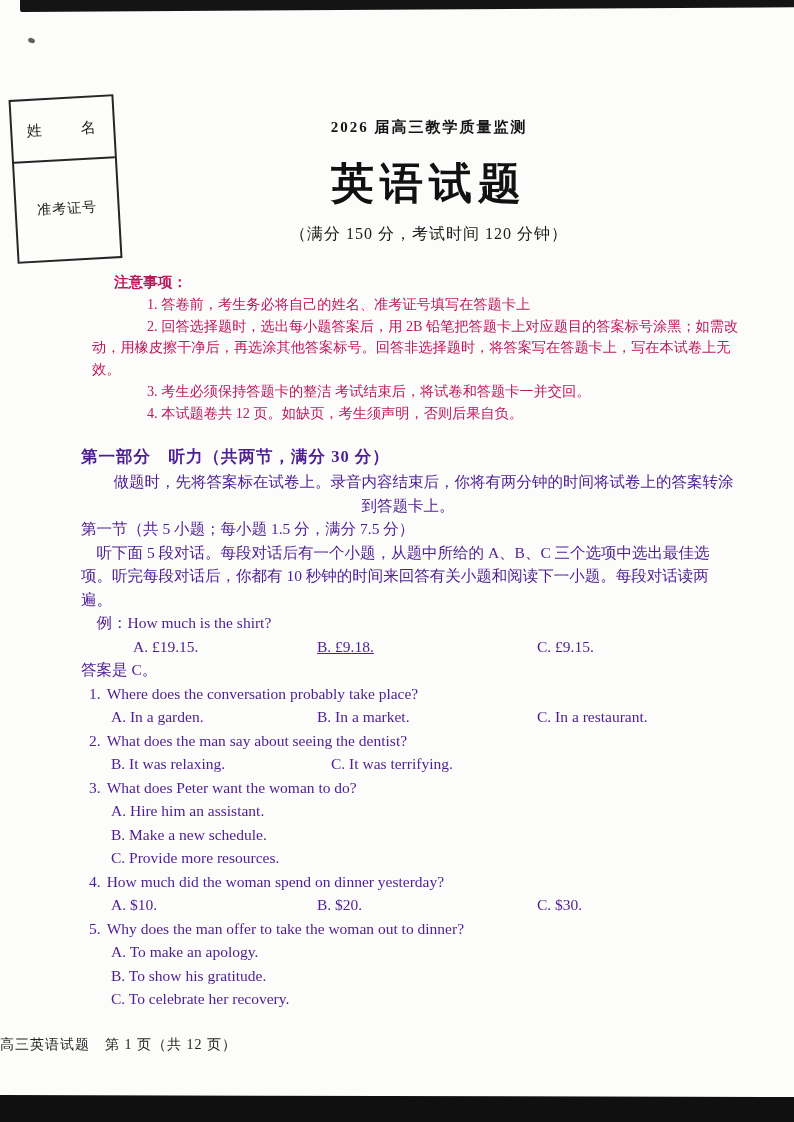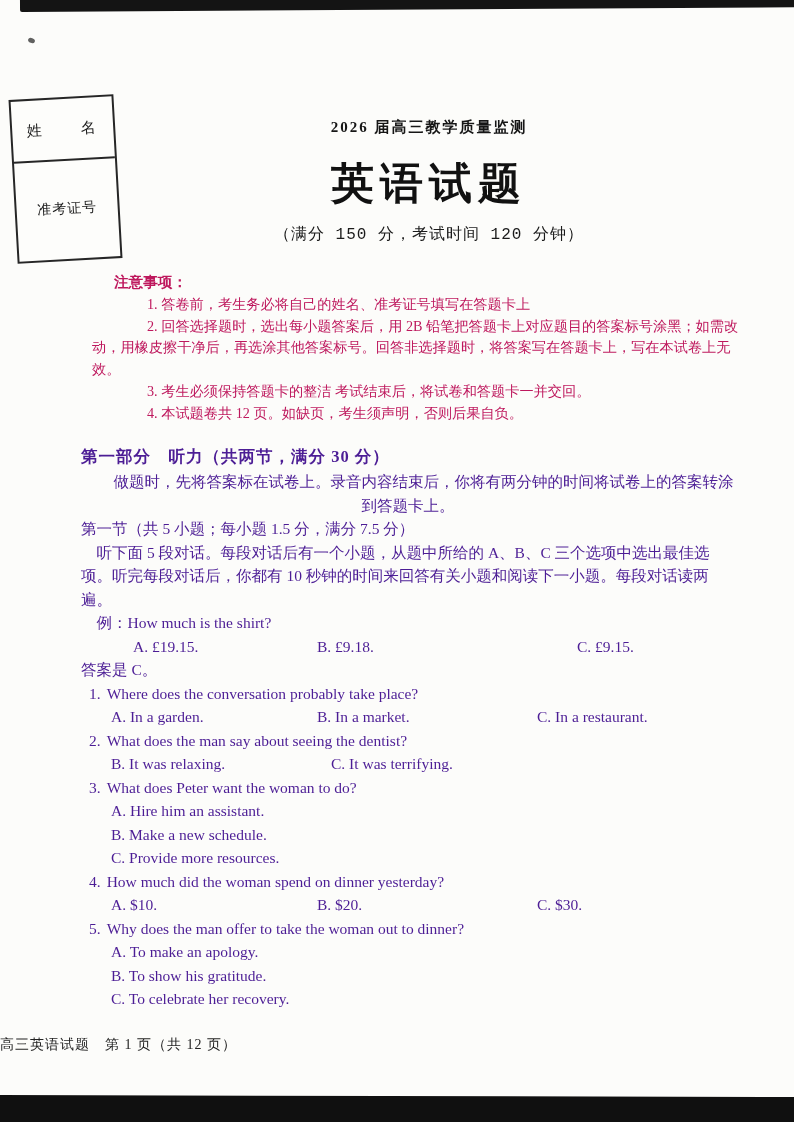--- a/index.html
+++ b/index.html
@@ -47,21 +47,21 @@
   .exam-title{
     position:absolute;top:118px;left:0;width:100%;
     font-size:15px;font-weight:bold;letter-spacing:2px;color:#161616;
   }
   .subject-title{
     position:absolute;top:155px;left:0;width:100%;
     font-size:43px;font-weight:bold;letter-spacing:6px;color:#111;
   }
   .score-meta{
     position:absolute;top:224px;left:0;width:100%;
-    font-size:16px;letter-spacing:1px;font-family:Liberation Mono, monospace;
+    font-size:16px;letter-spacing:1px;
   }
   
   .notes{
     position:absolute;left:92px;top:272px;width:654px;
     font-size:14.2px;line-height:21.8px;color:#be185d;
   }
   .notes-heading{font-weight:bold;margin-left:22px;font-size:14.6px;}
   .notes p{margin:0;text-indent:55px;}
   
   .part1{
@@ -71,22 +71,22 @@
   .part-heading{font-weight:bold;font-size:16.5px;line-height:26px;letter-spacing:1px;}
   .p-indent2{margin:0;text-indent:2em;text-align:center;}
   .p-indent1{margin:0;text-indent:1em;}
   .p-plain{margin:0;}
   .opt-row{display:flex;padding-left:30px;}
   .opt-row .opt-a{width:206px;}
   .opt-row .opt-b{width:220px;}
   .opt-row .opt-c{flex:1;}
   .opt-row-ex{display:flex;padding-left:52px;}
   .opt-row-ex .opt-a{width:184px;}
-  .opt-row-ex .opt-b{width:220px;}
-  .opt-row-ex .opt-c{flex:1;margin-left:40px;}
+  .opt-row-ex .opt-b{width:220px;text-decoration:underline;}
+  .opt-row-ex .opt-c{flex:1;}
   .q-line{margin:0;padding-left:8px;}
   .q-line .q-num{margin-right:6px;}
   .opt-stack div{padding-left:30px;}
   
   .footer{
     position:absolute;top:1036px;left:0;width:100%;text-align:left;
     font-size:14px;letter-spacing:1px;color:#222;
   }
 </style>
 </head>

